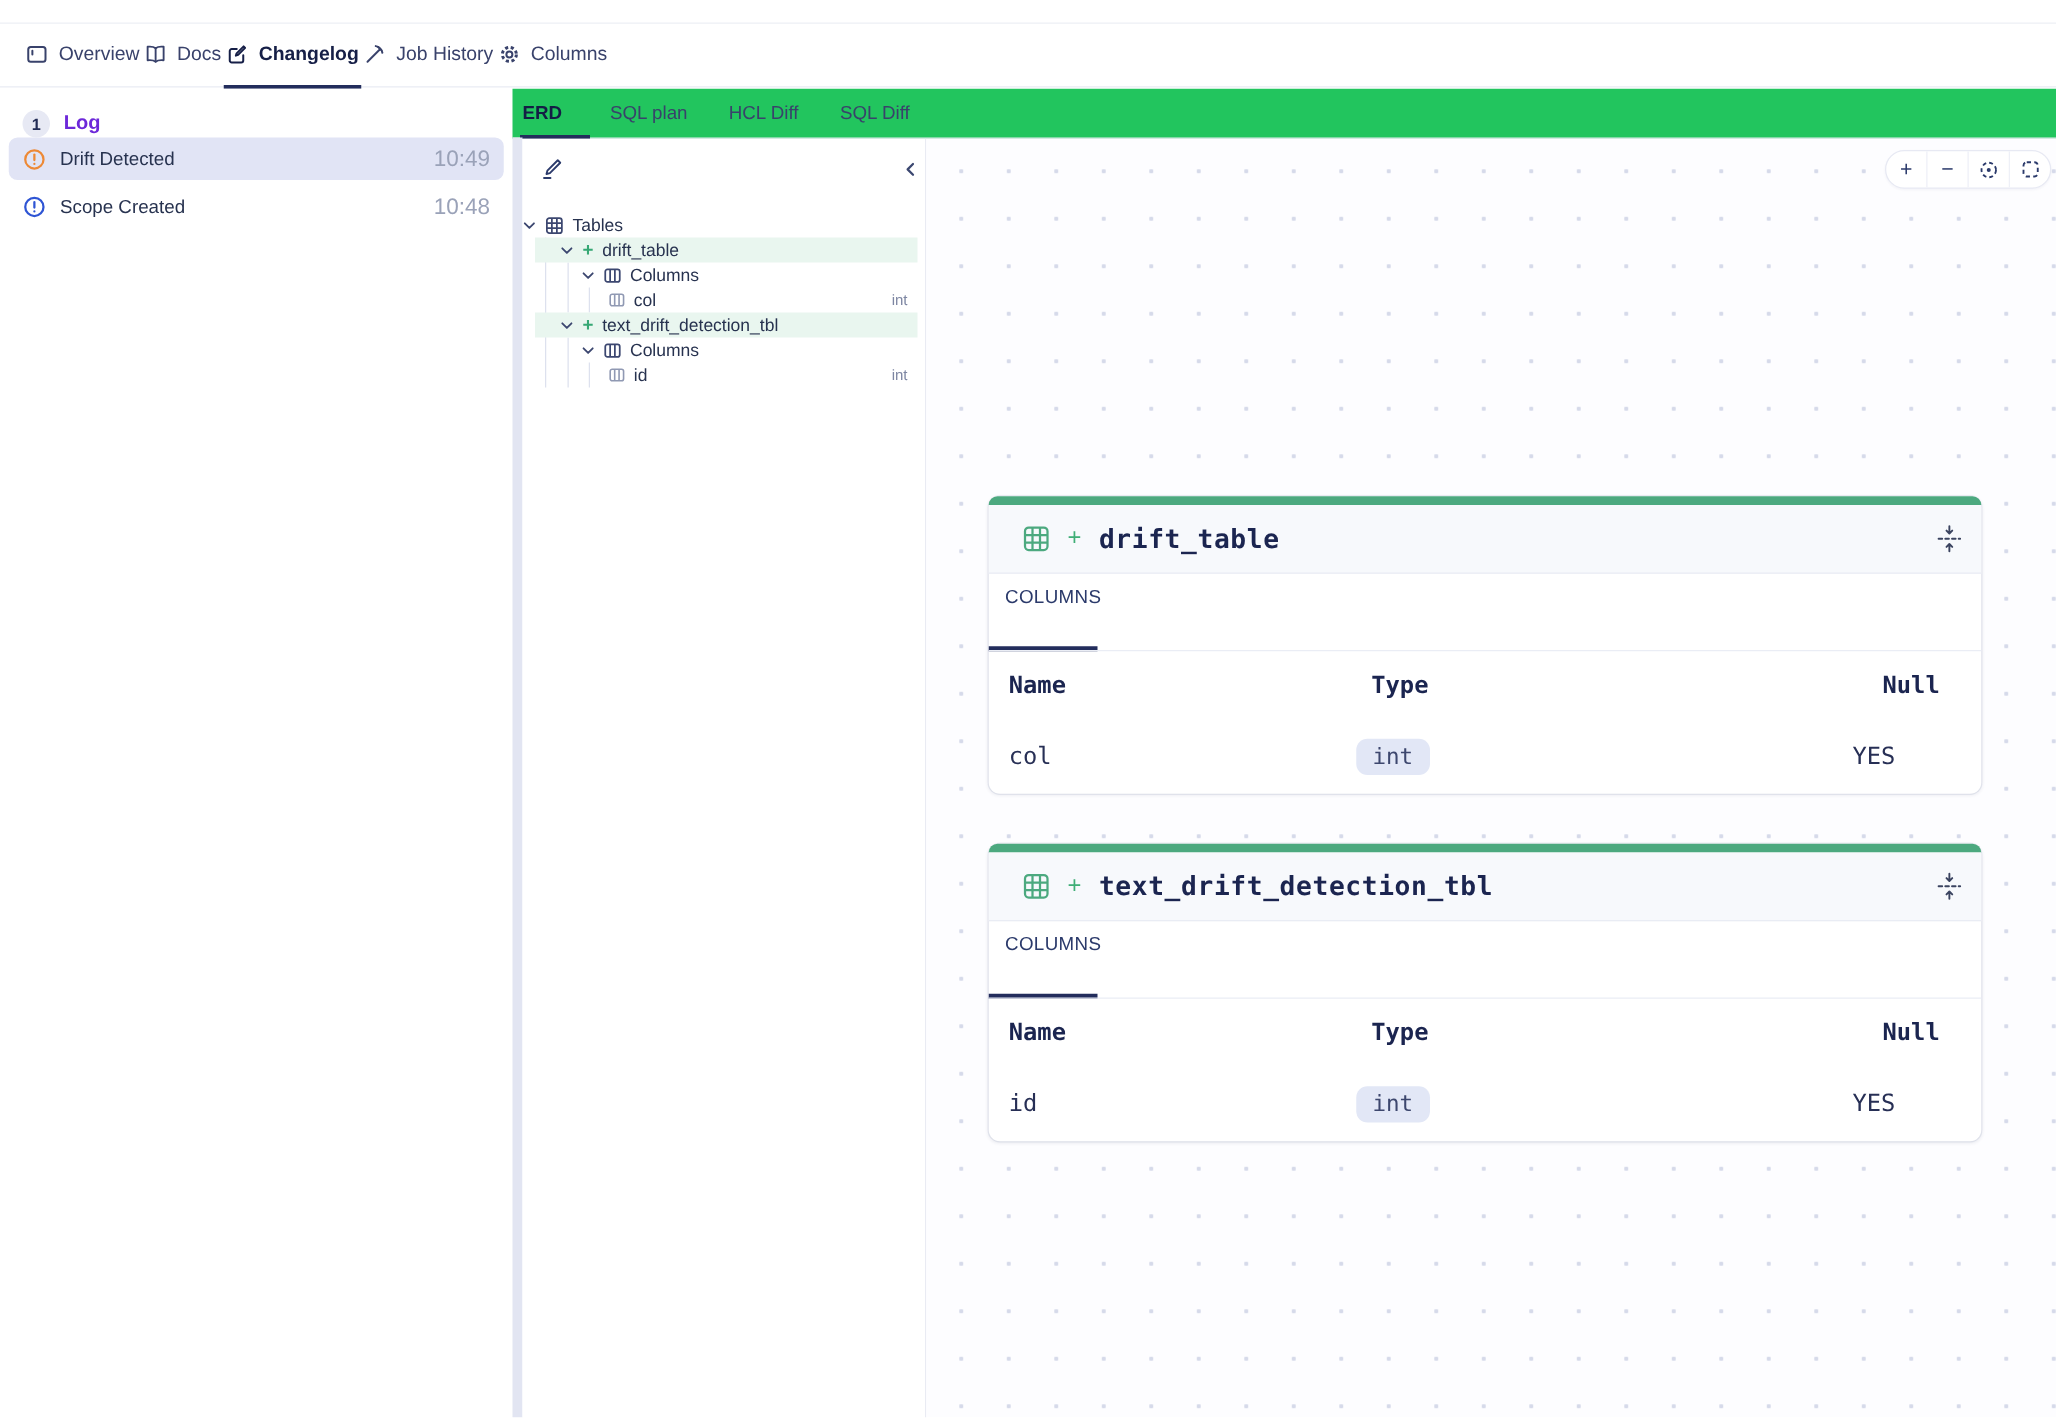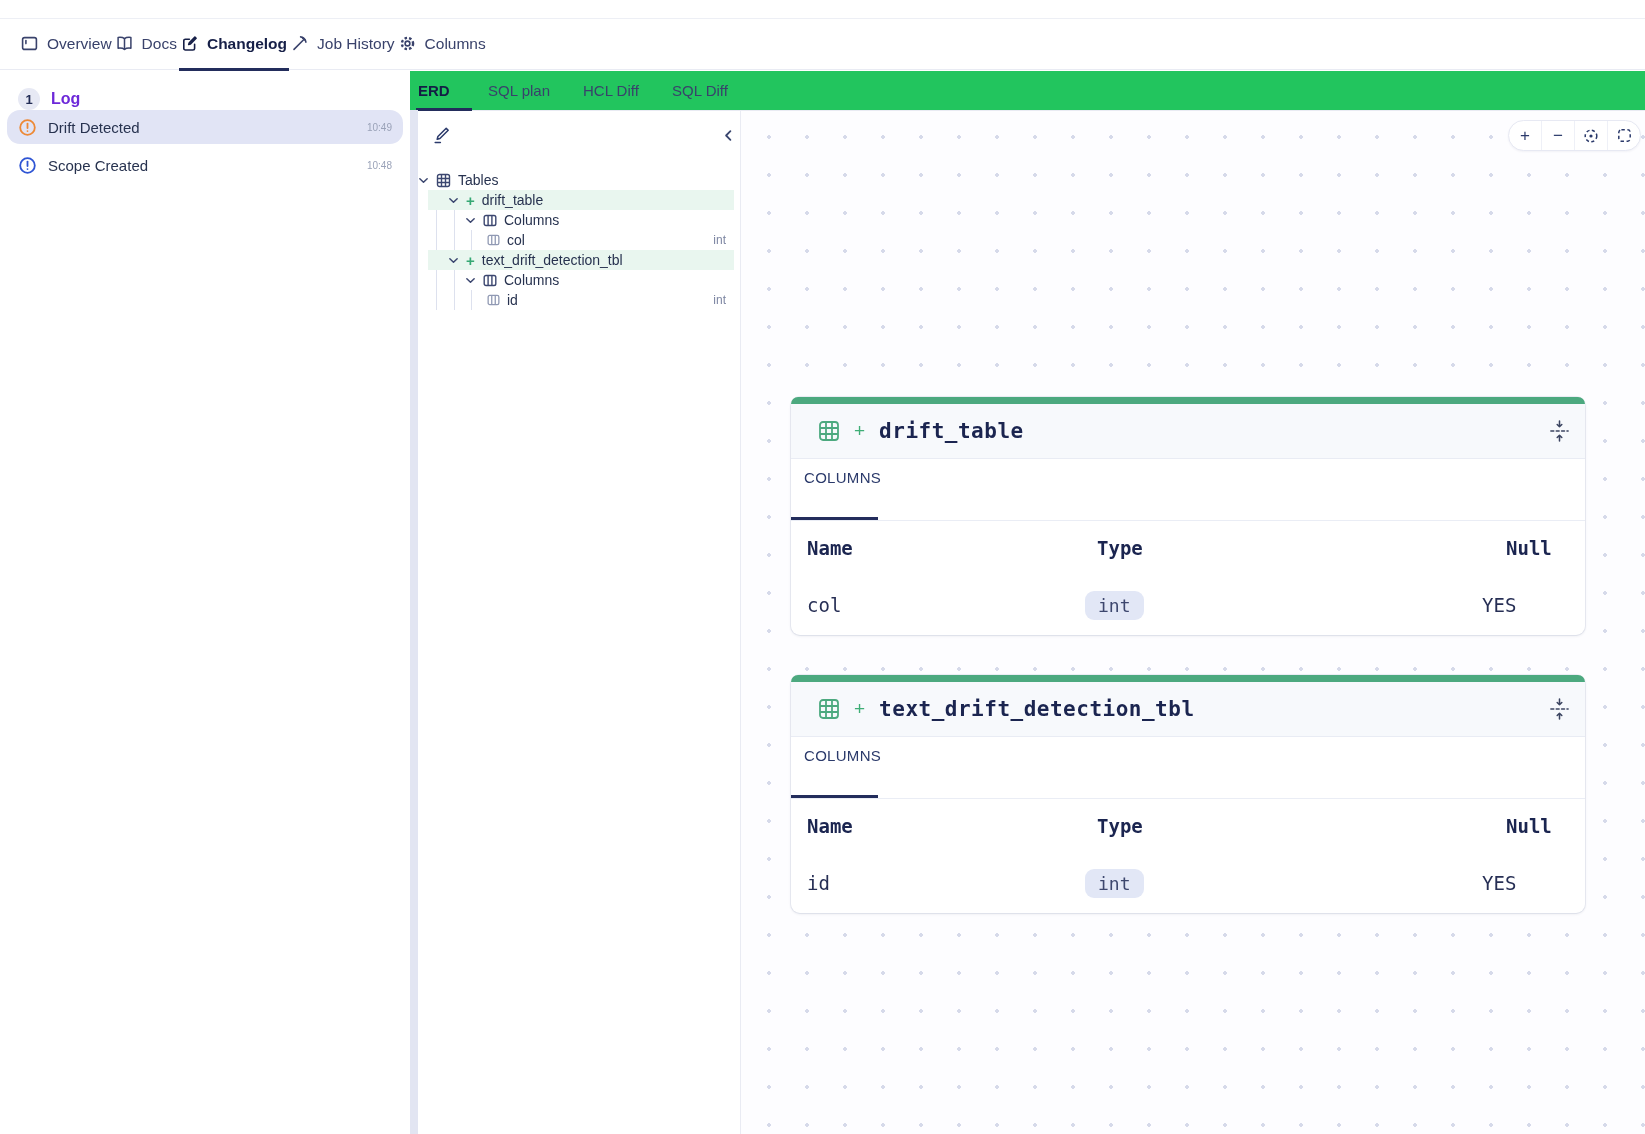--- a/index.html
+++ b/index.html
@@ -18,23 +18,23 @@
 
   
   .log-panel{position:absolute;left:0;top:71px;width:410px;bottom:0;background:#fff;}
   .log-header{display:flex;align-items:center;gap:11px;padding:17px 18px 0 18px;}
   .log-count{width:22px;height:22px;border-radius:50%;background:#e7e9f4;color:#222c55;
              font-size:13px;font-weight:700;display:flex;align-items:center;justify-content:center;}
   .log-title{font-size:16px;font-weight:700;color:#6d28d9;}
   .log-date{padding:21px 18px 9px 19px;font-size:15px;font-weight:700;color:#697289;}
   .log-entry{height:34px;margin:0 7px 4px 7px;border-radius:7px;display:flex;align-items:center;
              gap:11px;padding:0 11px;cursor:pointer;}
-  .log-entry.selected{background:#e1e4f5;border-radius:13px;}
+  .log-entry.selected{background:#e1e4f5;}
   .log-entry-label{font-size:15px;color:#27324f;flex:1;}
-  .log-entry-time{font-size:10px;color:#9aa2b8;}
+  .log-entry-time{font-size:18px;color:#9aa2b8;}
 
   
   .panel-tabs{position:absolute;left:410px;right:0;top:71px;height:39px;background:#22c55e;
               border-bottom:1px solid #e9ebf3;}
   .ptab{position:absolute;top:0;height:100%;display:flex;align-items:center;
         font-size:15px;color:#39426b;cursor:pointer;}
   .ptab.active{color:#141d45;font-weight:700;}
   .ptab-underline{position:absolute;left:6px;bottom:-1px;width:56px;height:3px;background:#232d5c;}
 
   

